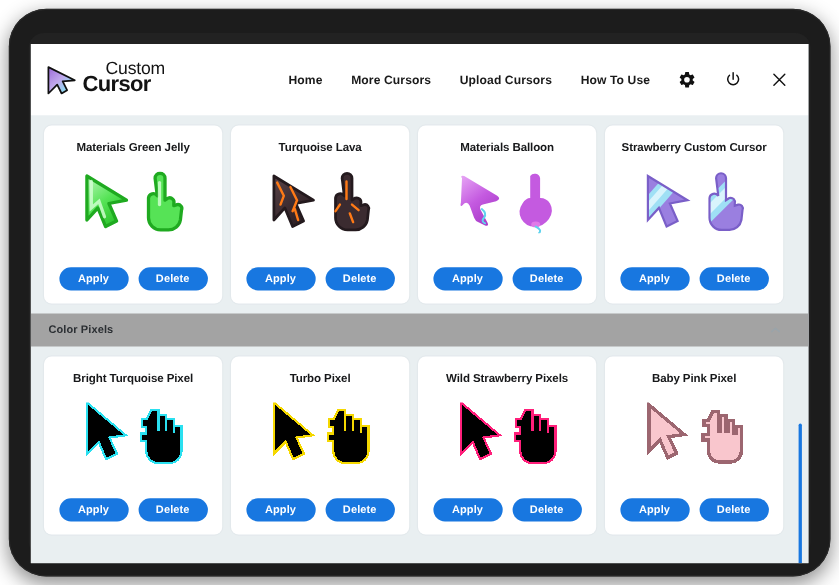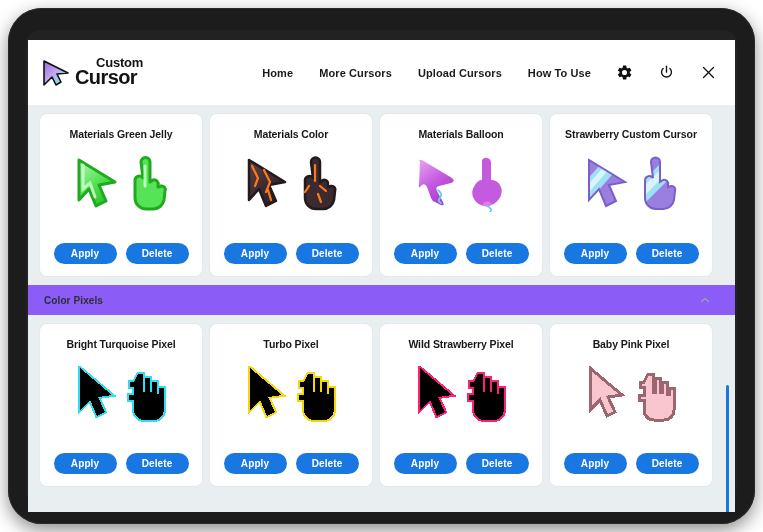--- a/index.html
+++ b/index.html
@@ -35,21 +35,21 @@
     box-sizing:border-box;padding:0 18px 0 14px;
   }
   .logo{display:flex;align-items:center;gap:2px;}
   .logo-mark{width:33px;height:26px;display:block;flex:none;}
   .logo-text{
     position:relative;width:84px;height:30px;flex:none;
     margin-left:-2px;
   }
   .logo-top{
     position:absolute;left:21px;top:-1px;
-    font-size:13px;font-weight:700;color:#131313;
+    font-size:16px;font-weight:400;color:#131313;
     letter-spacing:-.2px;line-height:12px;
   }
   .logo-bottom{
     position:absolute;left:0;top:9px;
     font-size:20px;font-weight:700;color:#131313;
     letter-spacing:-.6px;line-height:20px;
   }
 
   .nav{margin-left:auto;display:flex;align-items:center;}
   .nav-link{
@@ -98,21 +98,21 @@
     width:63px;height:21px;border-radius:11px;background:#1877e0;
     color:#fff;font-size:10px;font-weight:700;
     display:flex;align-items:center;justify-content:center;
     cursor:pointer;border:none;font-family:inherit;letter-spacing:.1px;
   }
 
   
   .section-bar{
     height:30px;display:flex;align-items:center;
     padding:0 22px 0 16px;margin-top:9px;
-    background:#8b5cf6;box-sizing:border-box;
+    background:#a3a3a3;box-sizing:border-box;
   }
   .section-title{font-size:10px;color:#2b2f33;font-weight:600;letter-spacing:.1px;}
   .section-toggle{
     margin-left:auto;cursor:pointer;color:#9aa4aa;
     display:flex;align-items:center;justify-content:center;
     width:16px;height:16px;
   }
 
   
   .scrollbar-track{
@@ -203,21 +203,21 @@
               <path d="M19 10 v20" fill="none" stroke="#d6ffd6" stroke-width="3" stroke-linecap="round" opacity=".8"></path>
             </svg>
           </div>
           <div class="btn-row">
             <button class="btn">Apply</button>
             <button class="btn">Delete</button>
           </div>
         </div>
 
         <div class="card">
-          <div class="card-title">Materials Color</div>
+          <div class="card-title">Turquoise Lava</div>
           <div class="cursor-pair">
             <svg width="46" height="56" viewBox="0 0 46 56">
               <defs>
                   <linearGradient id="lv" x1="0" y1="0" x2=".7" y2="1">
                 <stop offset="0%" stop-color="#5a4348"></stop>
                     <stop offset="60%" stop-color="#3b2b30"></stop>
                     <stop offset="100%" stop-color="#2a1d22"></stop>
               </linearGradient>
                 </defs>
               <path d="M5 4 L5 44 L15 33 L22 50 L32 45 L25 29 L41 26 Z" fill="url(#lv)" stroke="#241a1e" stroke-width="2.5" stroke-linejoin="round"></path>
@@ -342,21 +342,21 @@
               <path d="M14 8 h5 v18 h2 V12 h5 v14 h2 V16 h5 v12 h2 v-6 h5 v22 a10 10 0 0 1 -10 10 h-10 a10 10 0 0 1 -10 -10 V34 h-5 v-5 h5 v-8 h-4 v-5 h4 z" fill="#000"></path>
             </svg>
           </div>
           <div class="btn-row">
             <button class="btn">Apply</button>
             <button class="btn">Delete</button>
           </div>
         </div>
 
         <div class="card">
-          <div class="card-title">Wild Strawberry Pixel</div>
+          <div class="card-title">Wild Strawberry Pixels</div>
           <div class="cursor-pair">
             <svg width="44" height="56" viewBox="0 0 44 56" shape-rendering="crispEdges">
               <path d="M6 2 L6 44 L16 34 L23 50 L31 46 L24 31 L38 29 Z" fill="#000" stroke="#ff1f7a" stroke-width="4" stroke-linejoin="miter"></path>
               <path d="M6 2 L6 44 L16 34 L23 50 L31 46 L24 31 L38 29 Z" fill="#000"></path>
             </svg>
             <svg width="44" height="56" viewBox="0 0 44 56" shape-rendering="crispEdges">
               <g stroke="#ff1f7a" stroke-width="4" stroke-linejoin="miter" fill="#000">
                 <path d="M14 8 h5 v18 h2 V12 h5 v14 h2 V16 h5 v12 h2 v-6 h5 v22 a10 10 0 0 1 -10 10 h-10 a10 10 0 0 1 -10 -10 V34 h-5 v-5 h5 v-8 h-4 v-5 h4 z"></path>
               </g>
               <path d="M14 8 h5 v18 h2 V12 h5 v14 h2 V16 h5 v12 h2 v-6 h5 v22 a10 10 0 0 1 -10 10 h-10 a10 10 0 0 1 -10 -10 V34 h-5 v-5 h5 v-8 h-4 v-5 h4 z" fill="#000"></path>

